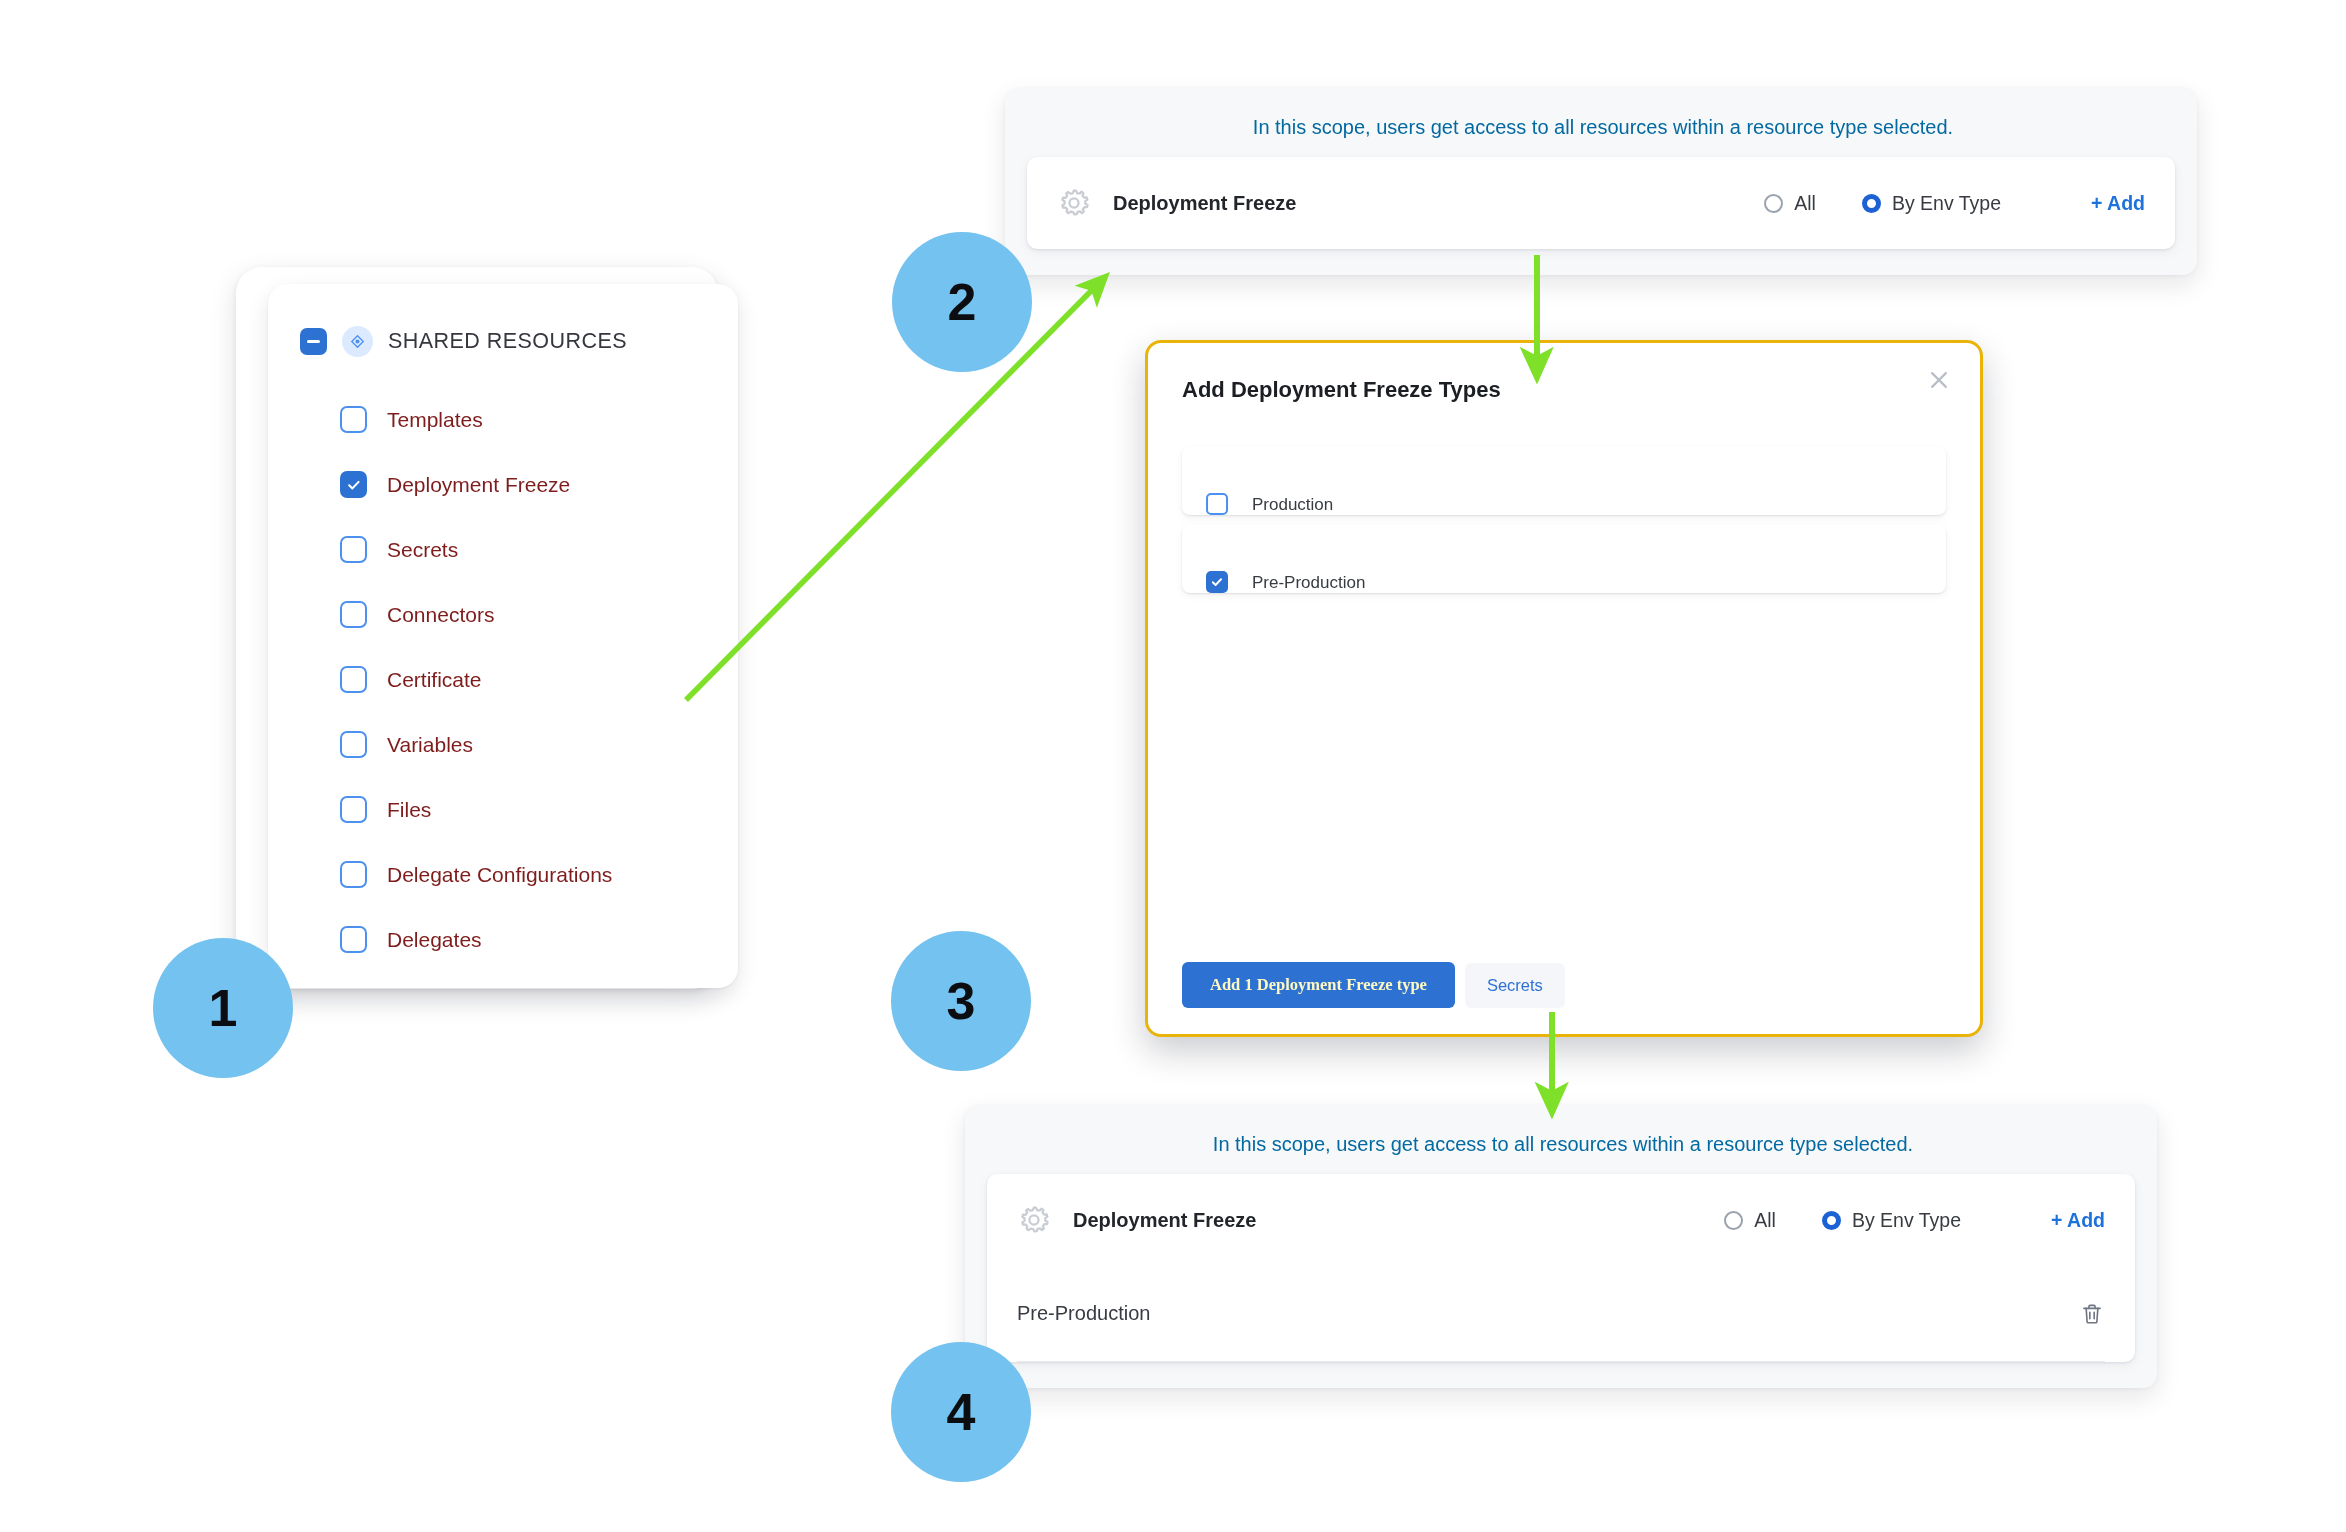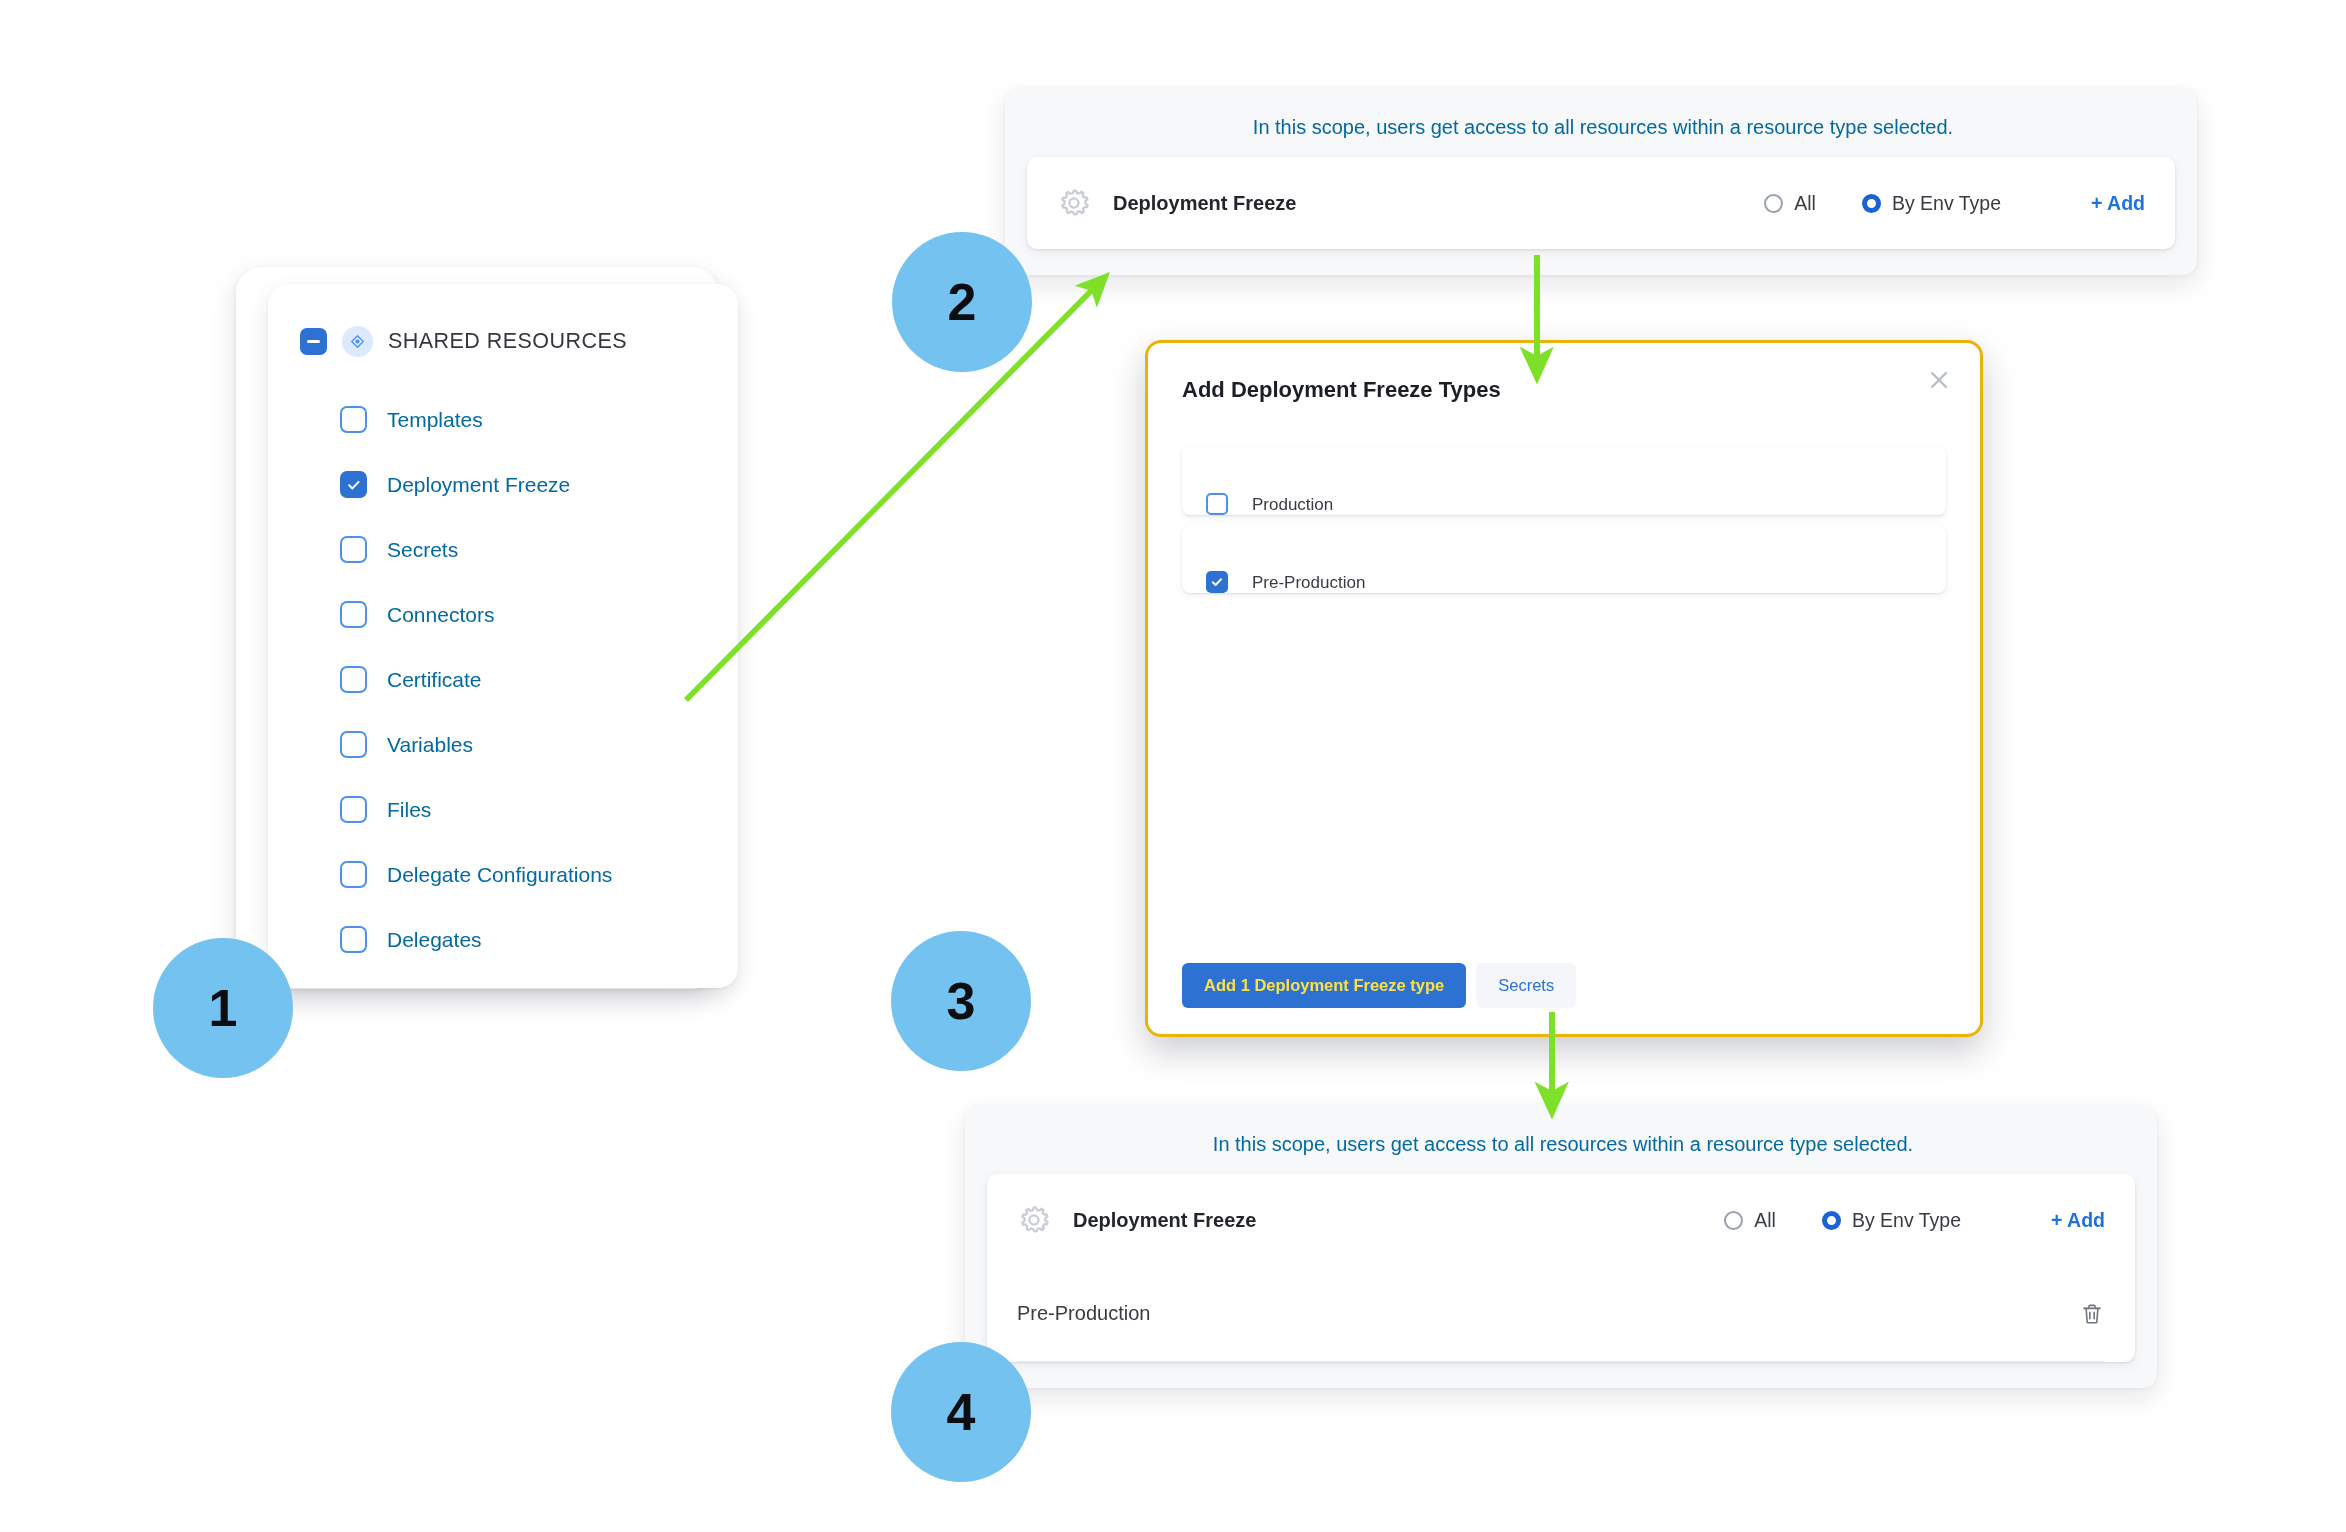--- a/index.html
+++ b/index.html
@@ -41,21 +41,21 @@
   .res-row{ display:flex; align-items:center; gap:20px; height:65px; }
   .cb-empty{
     width:27px;height:27px;border-radius:7px;border:2px solid #4c90f0;
     background:#fff; flex:0 0 auto;
   }
   .cb-checked{
     width:27px;height:27px;border-radius:7px;background:#2d72d2;
     display:flex;align-items:center;justify-content:center;flex:0 0 auto;
   }
   .cb-checked svg{ display:block; }
-  .res-label{ font-size:21px; color:#0369a1; }
+  .res-label{ font-size:21px; color:#7f1d1d; }
 
   
   .scope-panel{
     position:absolute; background:#f7f8fa; border-radius:14px;
     box-shadow:0 10px 26px rgba(17,24,39,.10), 0 1px 4px rgba(17,24,39,.05);
     padding:22px 22px 26px 22px;
   }
   .scope-note{ font-size:20px; color:#0369a1; margin:6px 0 18px 4px;text-align:center; }
   .scope-card{
     background:#ffffff; border-radius:10px;
@@ -110,23 +110,23 @@
   }
   .opt-cb-checked{
     width:22px;height:22px;border-radius:5px;background:#2d72d2;flex:0 0 auto;
     display:flex;align-items:center;justify-content:center;
   }
   .opt-label{ font-size:17px;color:#383c42;margin-left:24px; }
   .modal-footer{
     position:absolute; left:34px; bottom:26px; display:flex; align-items:center; gap:10px;
   }
   .btn-primary{
-    background:#2d72d2;color:#fde047;font-size:16.5px;font-weight:bold;
-    border:none;border-radius:6px;padding:13px 22px;cursor:pointer;
-    font-family:Liberation Sans, sans-serif;
+    background:#2d72d2;color:#fef9c3;font-size:16.5px;font-weight:bold;
+    border:none;border-radius:6px;padding:13px 28px;cursor:pointer;
+    font-family:Liberation Serif, serif;
   }
   .btn-secondary{
     background:#f4f6f9;color:#2d72d2;font-size:16.5px;
     border:none;border-radius:6px;padding:13px 22px;cursor:pointer;
     font-family:"Liberation Sans", sans-serif;
   }
 
   
   .callout{
     position:absolute; width:140px;height:140px;border-radius:50%;

